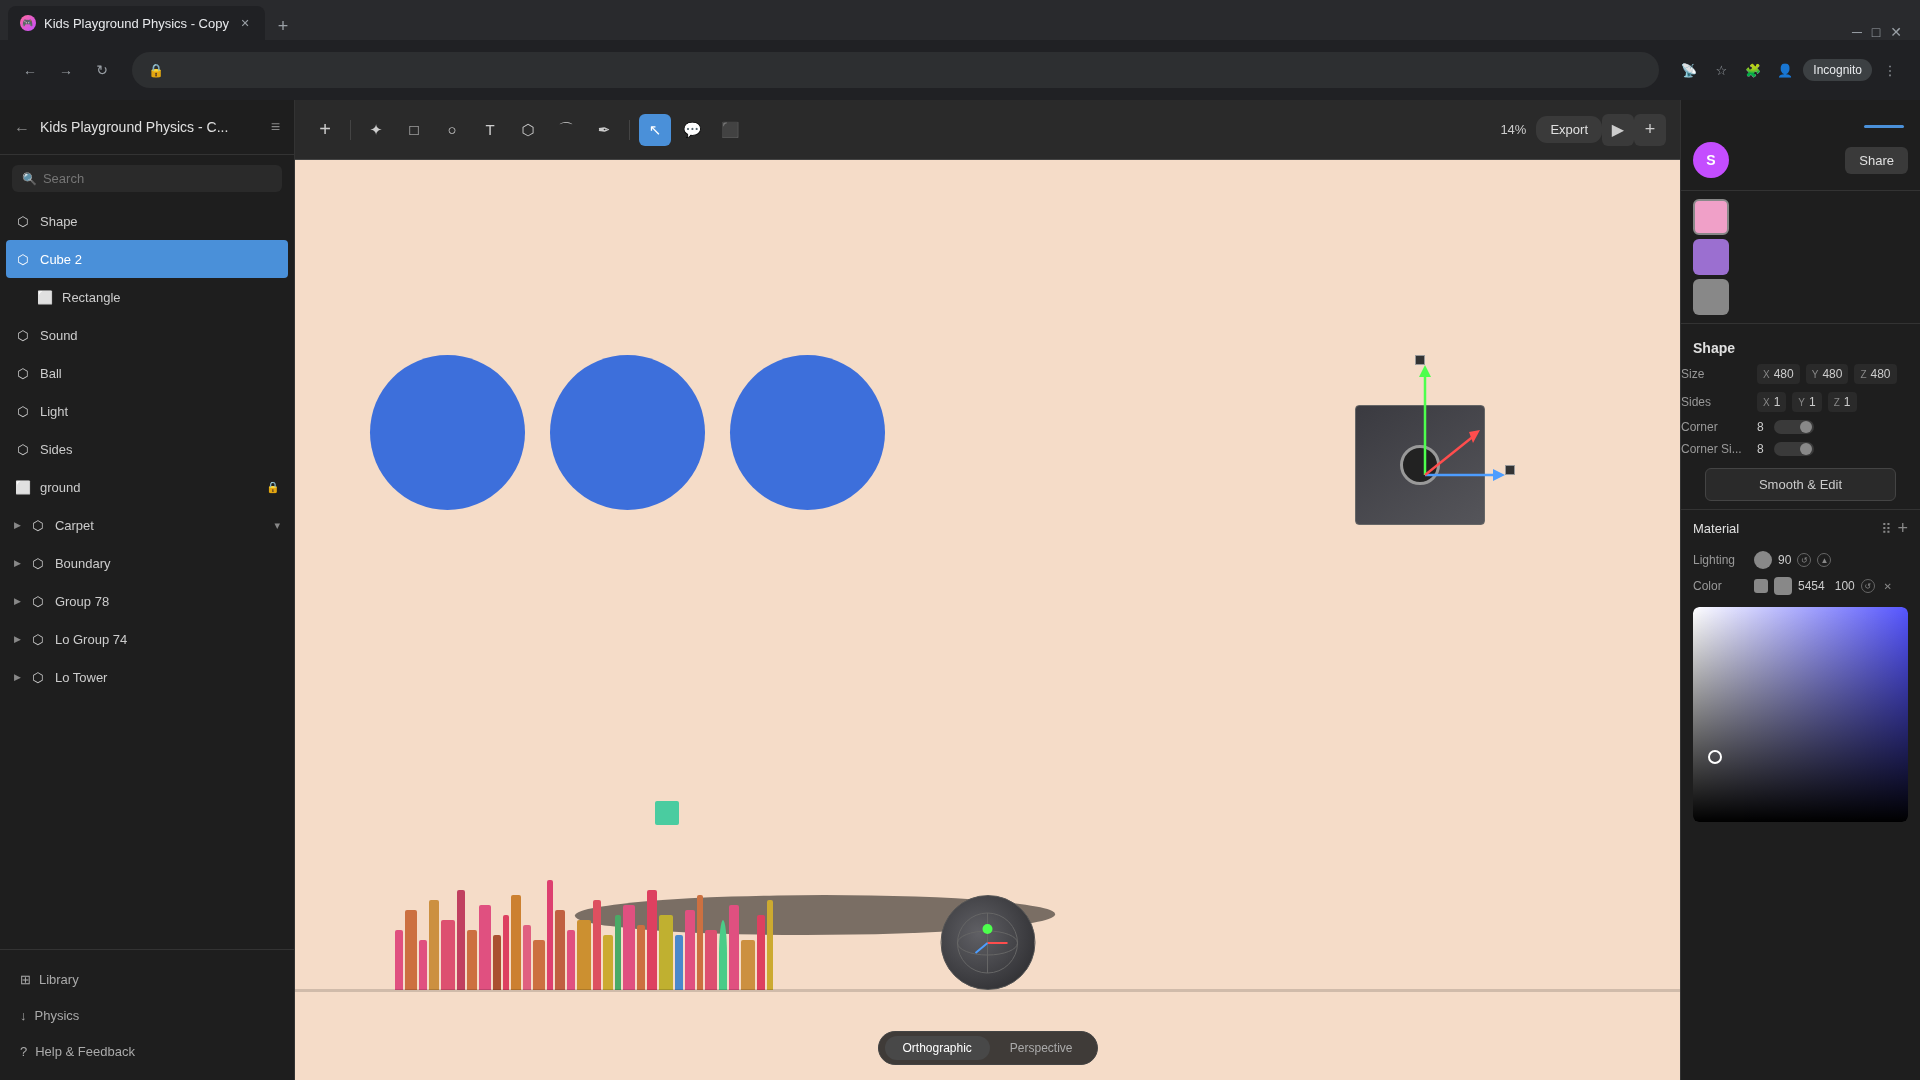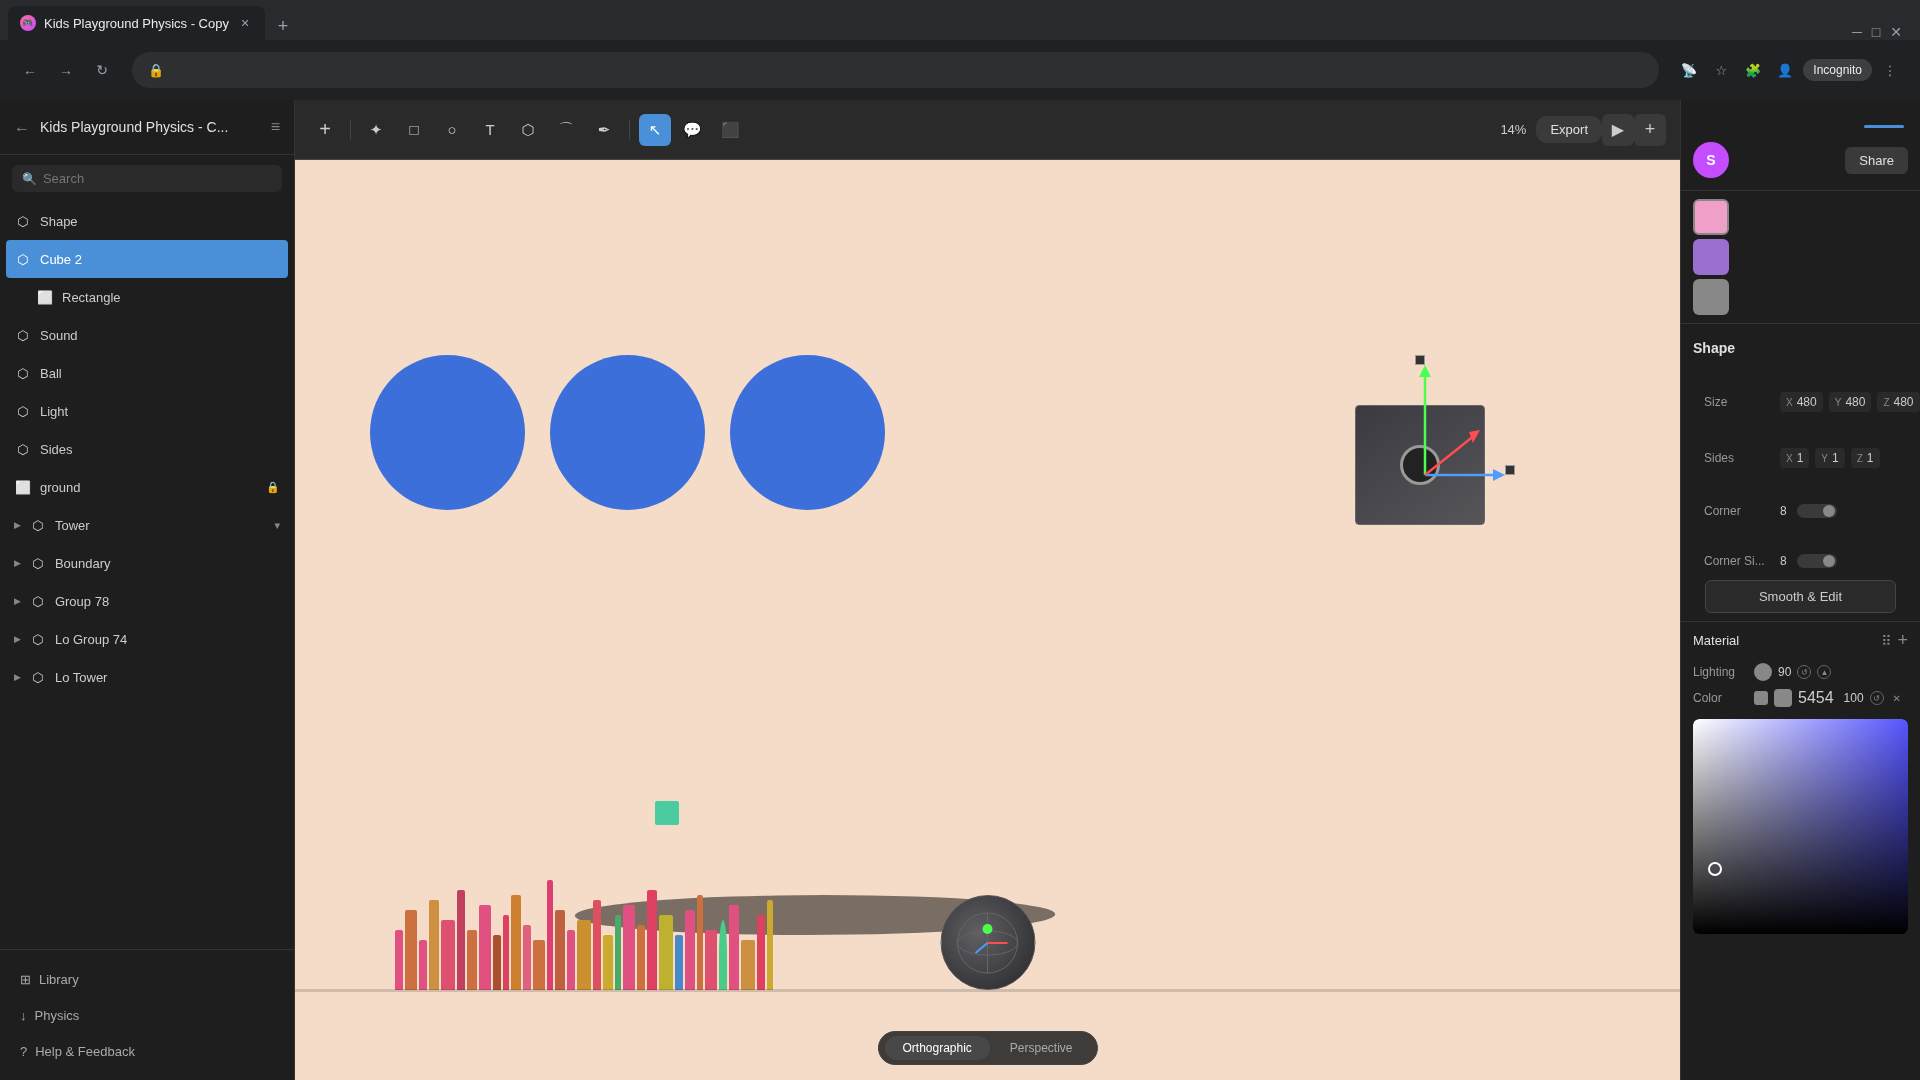--- a/index.html
+++ b/index.html
@@ -62,21 +62,21 @@
 
     
     .blue-circle { position: absolute; border-radius: 50%; background: #3d6fdb; }
 
     
     .right-panel { width: 240px; background: #1e1e1e; border-left: 1px solid #333; flex-shrink: 0; overflow-y: auto; }
     .user-avatar { width: 36px; height: 36px; border-radius: 50%; background: #c44dff; display: flex; align-items: center; justify-content: center; color: white; font-size: 14px; font-weight: bold; }
     .share-btn { margin-left: auto; background: #3a3a3a; border-radius: 6px; padding: 6px 14px; color: #e0e0e0; font-size: 13px; cursor: pointer; }
 
     .section-title { font-size: 14px; color: #e0e0e0; font-weight: 600; padding: 8px 12px 4px; }
-    .prop-row { display: flex; align-items: center; padding: 4px 23px; gap: 6px; margin-top: 28px; }
+    .prop-row { display: flex; align-items: center; padding: 4px 0; gap: 6px; }
     .prop-label { font-size: 12px; color: #999; width: 70px; flex-shrink: 0; }
     .prop-value { font-size: 12px; color: #ccc; }
     .prop-field { background: #2a2a2a; border-radius: 4px; padding: 3px 6px; font-size: 12px; color: #ccc; display: flex; align-items: center; gap: 4px; }
     .prop-axis { font-size: 10px; color: #888; }
 
     .smooth-edit-btn { margin: 8px 12px; background: #2a2a2a; border-radius: 6px; padding: 8px; text-align: center; font-size: 13px; color: #ccc; cursor: pointer; border: 1px solid #444; }
 
     .material-header { display: flex; align-items: center; padding: 8px 12px; gap: 6px; }
     .material-title { font-size: 13px; color: #e0e0e0; font-weight: 500; flex: 1; }
     .material-dots { color: #888; font-size: 14px; }
@@ -182,21 +182,21 @@
 
       <div class="sidebar-item">
         <div class="item-icon">⬜</div>
         <span class="item-label">ground</span>
         <span class="item-lock">🔒</span>
       </div>
 
       <div class="sidebar-item">
         <span class="group-arrow">▶</span>
         <div class="item-icon">⬡</div>
-        <span class="item-label">Tower</span>
+        <span class="item-label">Carpet</span>
         <span style="color:#888; font-size:11px;">▾</span>
       </div>
 
       <div class="sidebar-item">
         <span class="group-arrow">▶</span>
         <div class="item-icon">⬡</div>
         <span class="item-label">Boundary</span>
       </div>
 
       <div class="sidebar-item">
@@ -444,21 +444,21 @@
         </div>
         <div style="width:14px;height:14px;border-radius:50%;border:1px solid #666;display:flex;align-items:center;justify-content:center;cursor:pointer;">
           <span style="font-size:8px;color:#888;">▲</span>
         </div>
       </div>
 
       <div class="color-row">
         <span class="color-label">Color</span>
         <div style="width:14px;height:14px;background:#888;border-radius:3px;cursor:pointer;"></div>
         <div style="width:18px;height:18px;border-radius:4px;background:#888;cursor:pointer;"></div>
-        <span style="font-size:16px;color:#ccc;">5454</span>
+        <span style="font-size:12px;color:#ccc;">5454</span>
         <span style="font-size:12px;color:#ccc;margin-left:4px;">100</span>
         <div style="width:14px;height:14px;border-radius:50%;border:1px solid #666;display:flex;align-items:center;justify-content:center;cursor:pointer;">
           <span style="font-size:8px;color:#888;">↺</span>
         </div>
         <div style="width:14px;height:14px;display:flex;align-items:center;justify-content:center;cursor:pointer;">
           <span style="font-size:10px;color:#888;">✕</span>
         </div>
       </div>
     </div>
 

